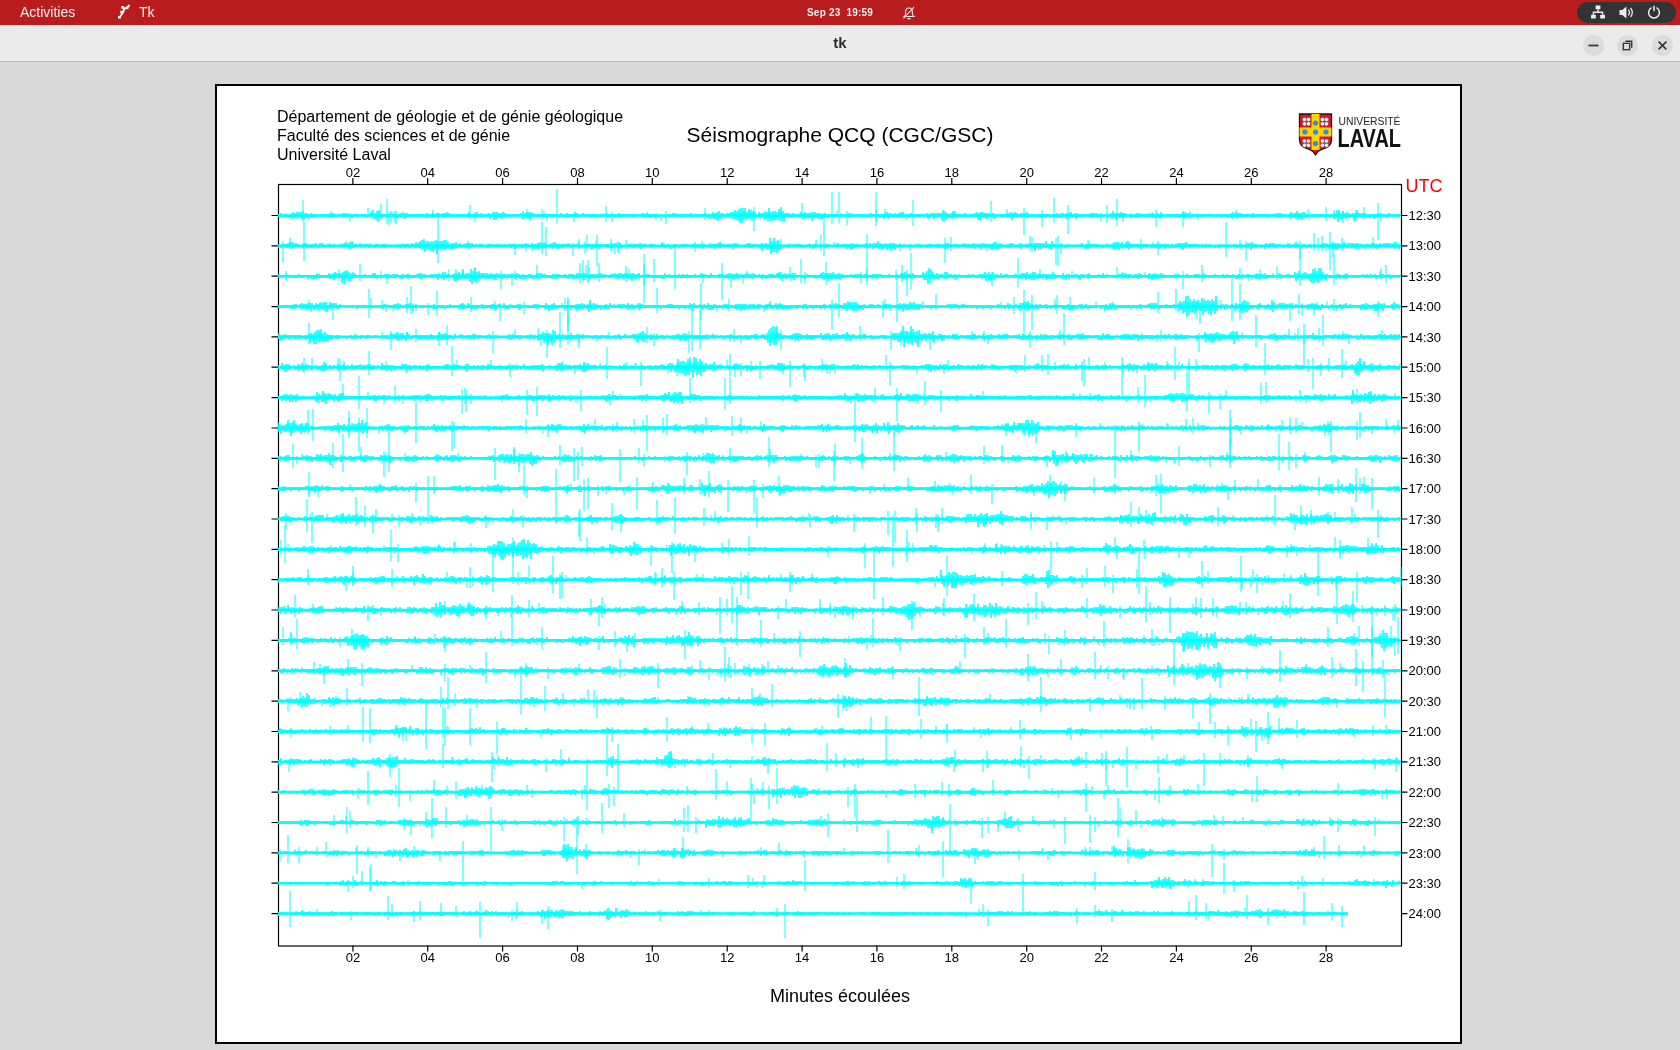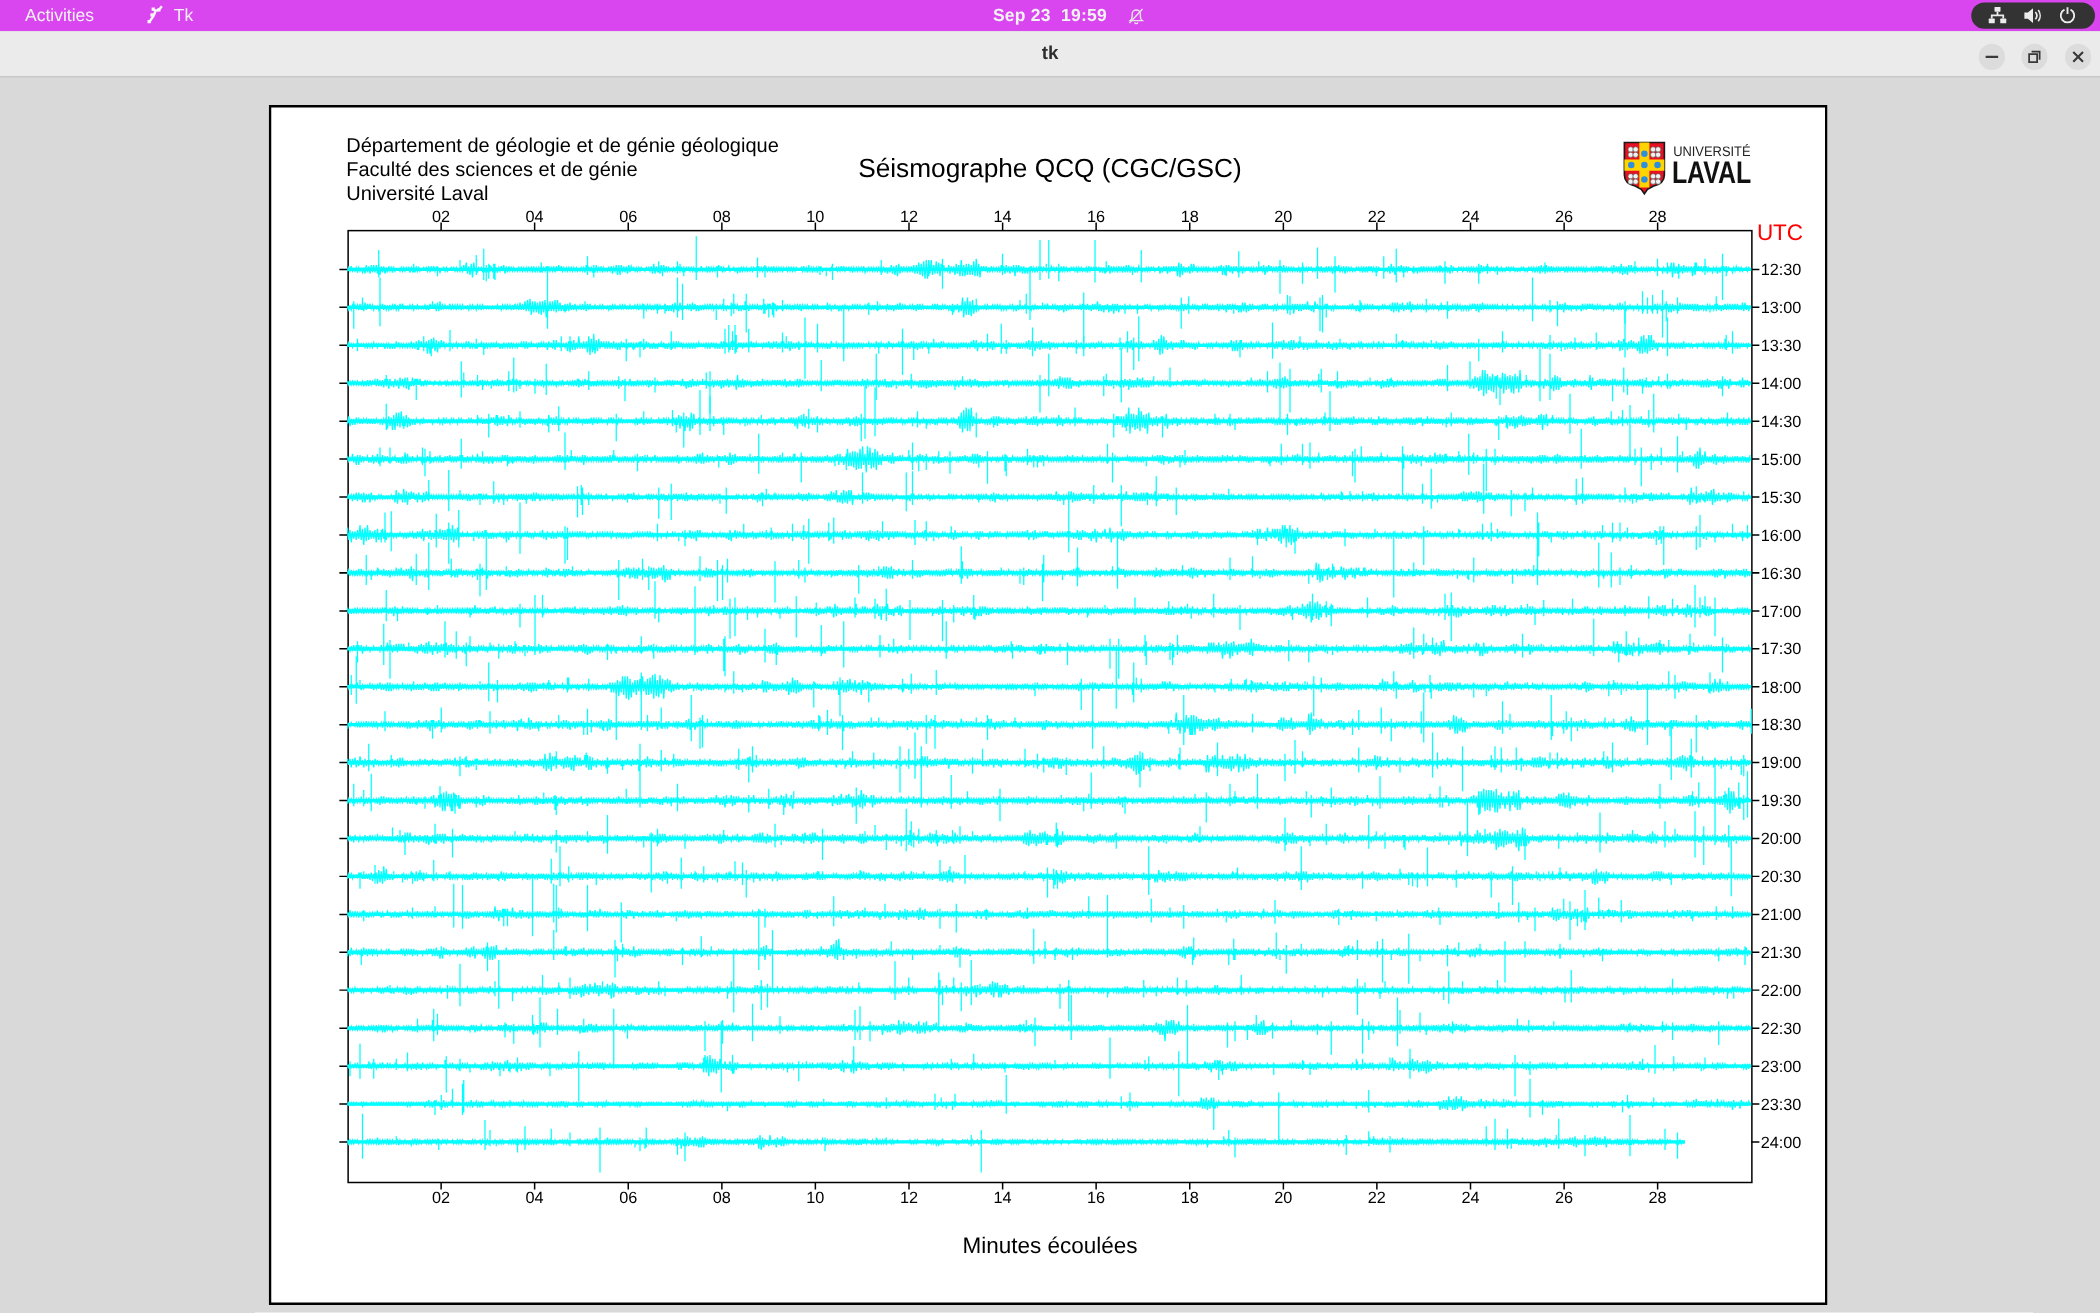--- a/index.html
+++ b/index.html
@@ -1,36 +1,36 @@
 <!DOCTYPE html>
 <html><head><meta charset="utf-8"><title>tk</title><style>
 *{margin:0;padding:0;box-sizing:border-box}
 html,body{width:1680px;height:1050px;overflow:hidden}
 body{font-family:"Liberation Sans",sans-serif;background:#d9d9d9;position:relative}
-#topbar{position:absolute;left:0;top:0;width:1680px;height:25px;background:#d946ef;color:#f2f2f2}
+#topbar{position:absolute;left:0;top:0;width:1680px;height:25px;background:#b91c1c;color:#f2f2f2}
 #tray{position:absolute;left:1577px;top:2px;width:99px;height:21px;background:#333333;border-radius:10.5px}
 #titlebar{position:absolute;left:0;top:25px;width:1680px;height:37px;background:#ebebeb;border-bottom:1px solid #bdbdbd}
 .wbtn{position:absolute;top:9.5px;width:21px;height:21px;border-radius:50%;background:#dcdcdc}
 #panel{position:absolute;left:215px;top:84px}
 </style></head><body>
 <div id="topbar">
 <span style="position:absolute;left:20px;top:0;line-height:25px;font-size:14px">Activities</span>
 <svg style="position:absolute;left:116px;top:3px" width="16" height="17" viewBox="0 0 16 17">
 <g stroke="#f5f5f5" stroke-width="2" fill="none">
 <path d="M3.5 14.5 L7 9.5 M7 9.5 L5.5 9 M7 9.5 L8.5 5.5 M8.5 5.5 L6.5 4.5 M8.5 5.5 L11 5 M11 5 L13.5 2"></path>
 </g>
 <g fill="#f5f5f5">
         <rect x="4.3" y="7.7" width="2.6" height="2.6"></rect>
         <rect x="5.3" y="3" width="2.6" height="2.6"></rect>
         <rect x="9.8" y="3.6" width="2.6" height="2.6"></rect>
         <rect x="2" y="13" width="2.8" height="2.6"></rect>
       </g>
 </svg>
 <span style="position:absolute;left:139px;top:0;line-height:25px;font-size:14px">Tk</span>
-<span style="position:absolute;left:740px;width:200px;text-align:center;top:0;line-height:25px;font-size:14px;font-weight:600;letter-spacing:.2px">Sep 23&nbsp; 19:59</span>
+<span style="position:absolute;left:740px;width:200px;text-align:center;top:0;line-height:25px;font-size:10px;font-weight:600;letter-spacing:.2px">Sep 23&nbsp; 19:59</span>
 <svg style="position:absolute;left:901px;top:5px" width="16" height="16" viewBox="0 0 16 16">
 <g stroke="#e8e8e8" stroke-width="1.1" fill="none">
 <path d="M3.2 11.5 h9.6 c-1.3-1-1.5-1.8-1.5-3.4V6.3A3.3 3.3 0 0 0 8 3 3.3 3.3 0 0 0 4.7 6.3v1.8c0 1.6-.2 2.4-1.5 3.4z"></path>
 <path d="M6.7 13 a1.4 1.4 0 0 0 2.6 0"></path>
 <path d="M2.5 13.5 L13 2.2"></path>
 </g>
 </svg>
 <div id="tray">
 <svg style="position:absolute;left:13px;top:2.5px" width="16" height="15" viewBox="0 0 16 15">
 <g fill="#ececec">

